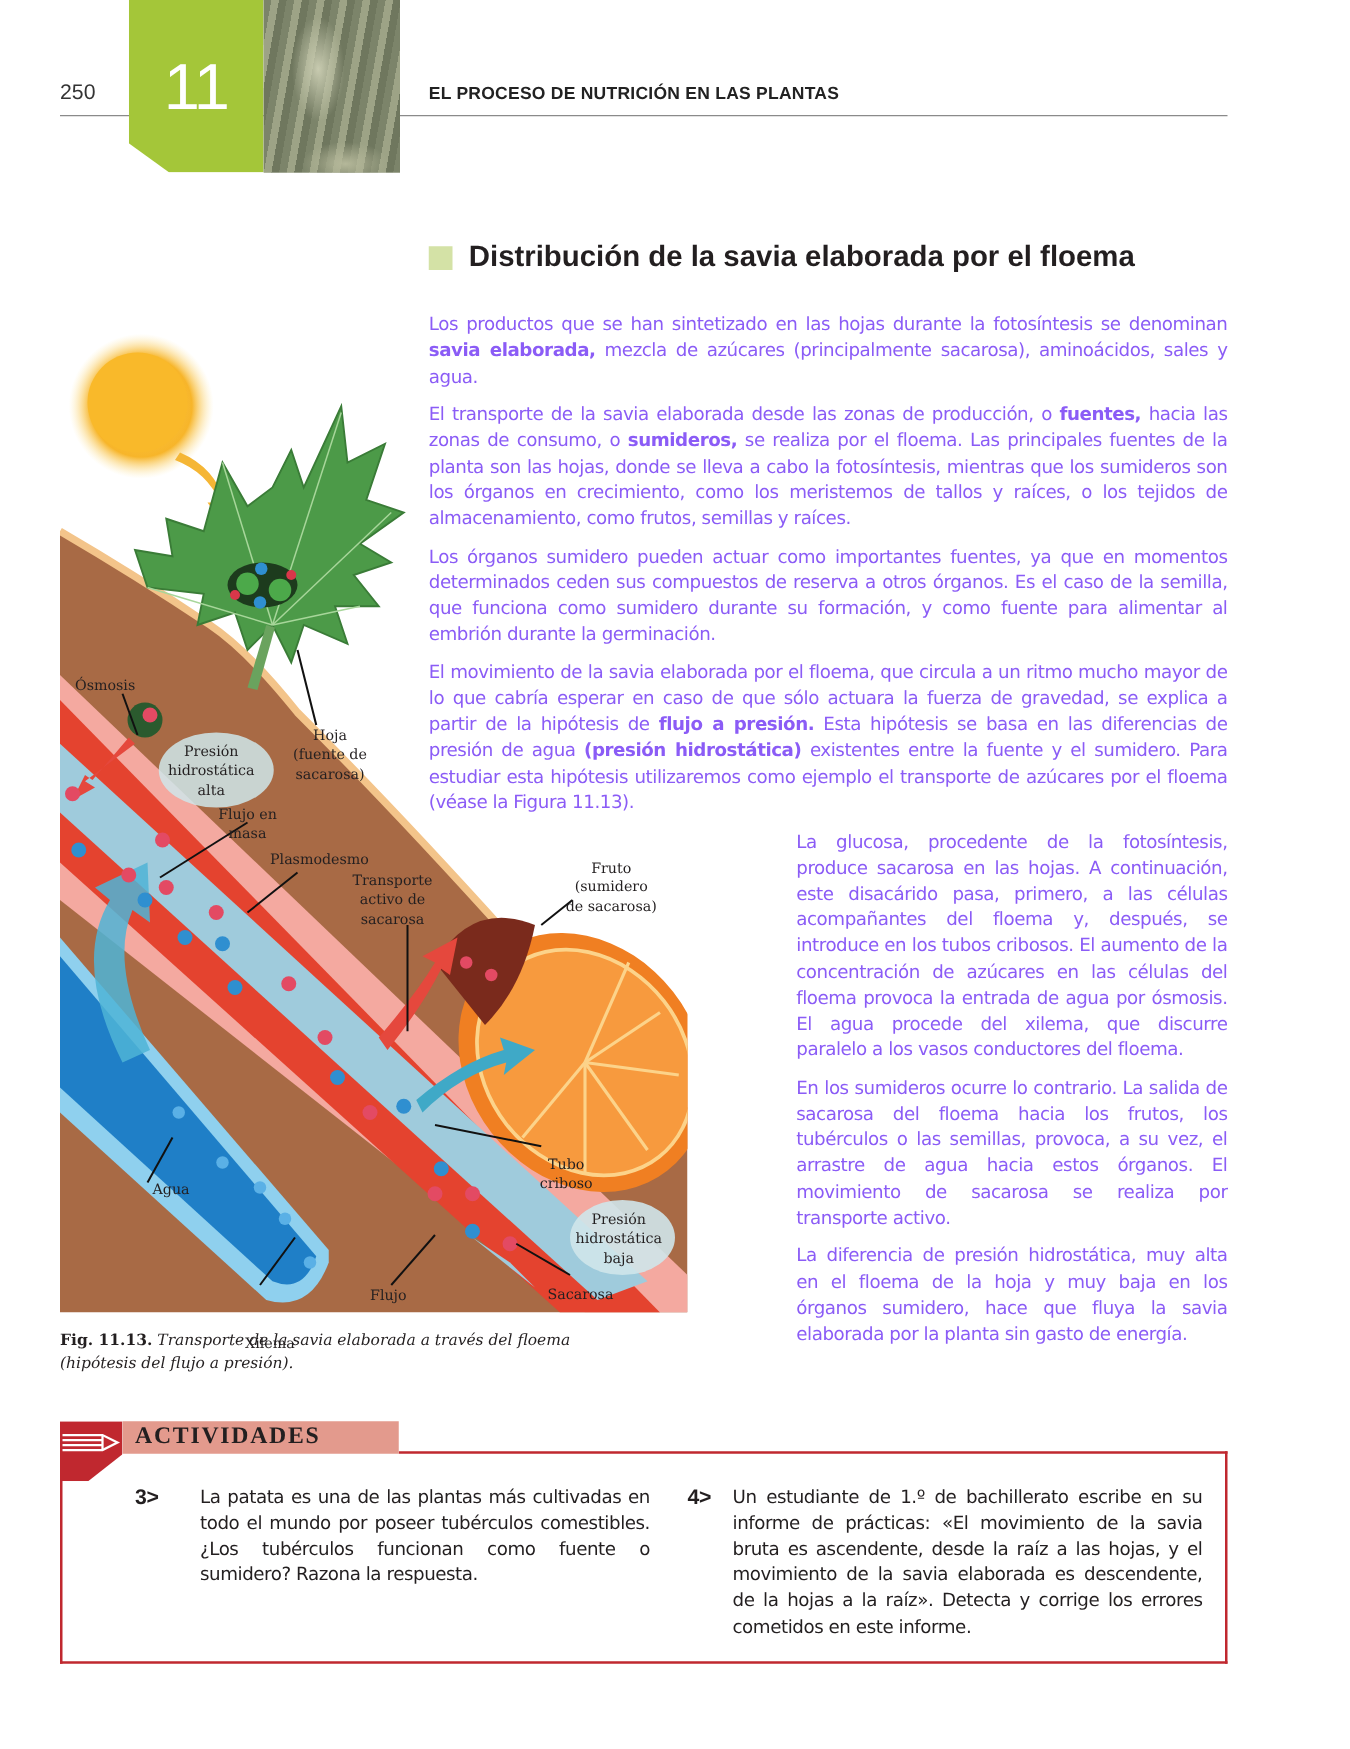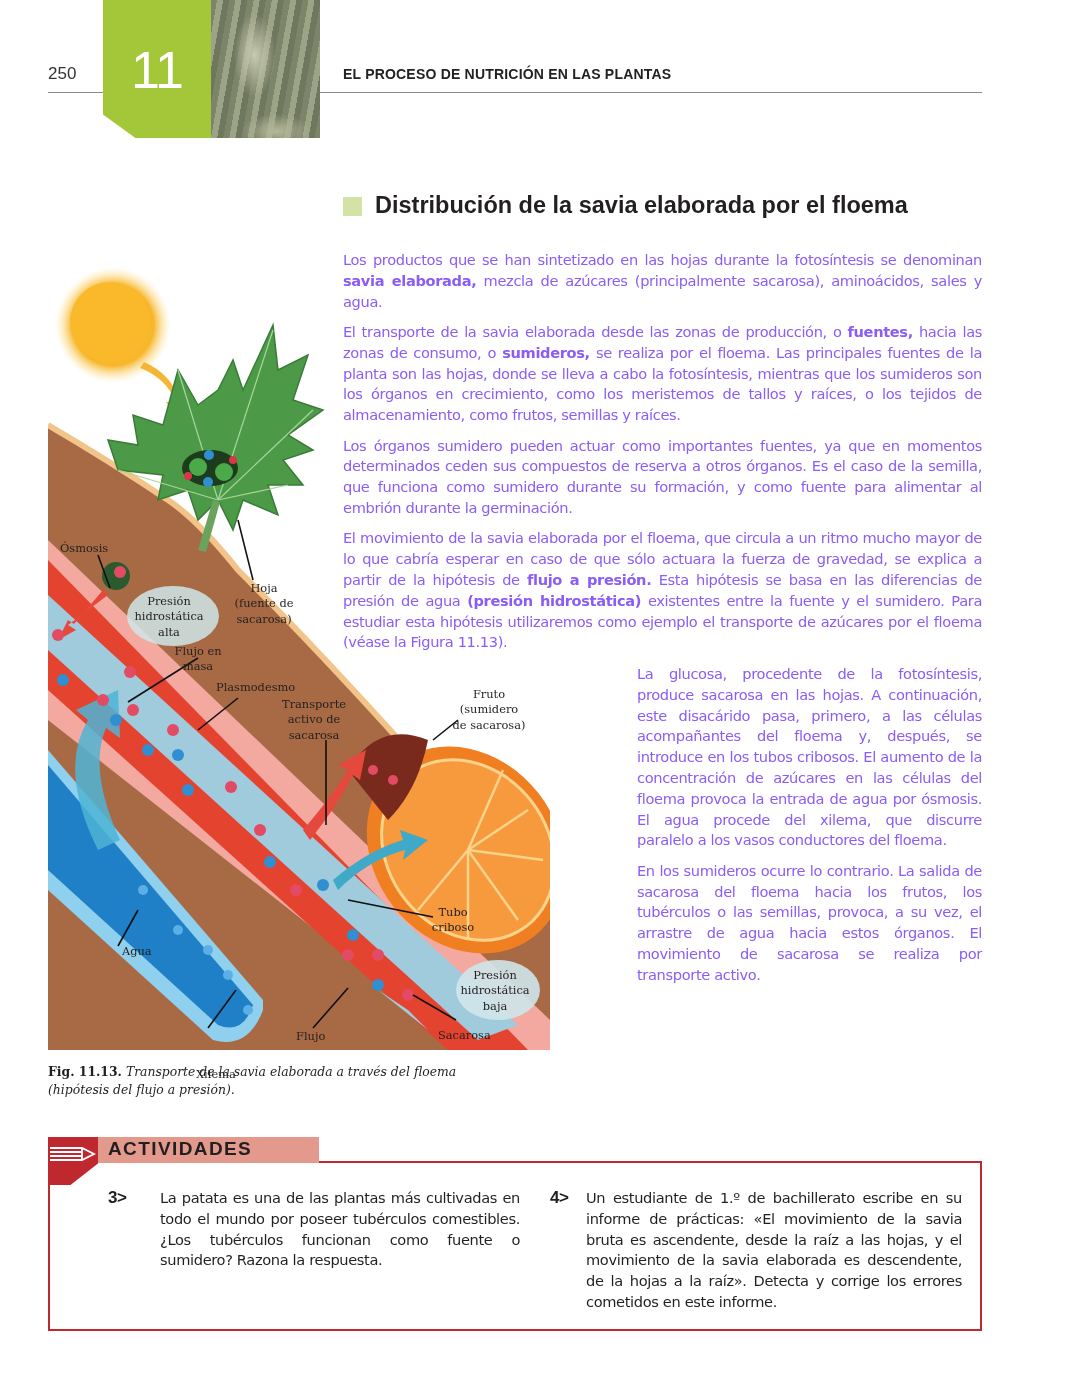--- a/index.html
+++ b/index.html
@@ -42,21 +42,21 @@
     color: #231f20; text-align: center; white-space: nowrap; }
   .fig-caption { position: absolute; left: 48px; top: 1063px; width: 470px; font-family: "DejaVu Serif", serif;
     font-size: 12.4px; line-height: 18px; color: #231f20; }
   .fig-caption b { font-weight: bold; font-style: normal; }
   .fig-caption i { font-style: italic; }
 
   
   .act-box { position: absolute; left: 48px; top: 1161px; width: 934px; height: 170px; border: 2px solid #c0282f; border-top: none; }
   .act-topline { position: absolute; left: 319px; top: 1161px; width: 663px; height: 2px; background: #c0282f; }
   .act-header-bg { position: absolute; left: 98px; top: 1137px; width: 221px; height: 26px; background: #e39a8d; }
-  .act-title { position: absolute; left: 108px; top: 1138px; font-family: Liberation Sans, sans-serif; font-weight: bold;
+  .act-title { position: absolute; left: 108px; top: 1138px; font-family: Liberation Serif, serif; font-weight: bold;
     font-size: 19px; letter-spacing: 1.4px; color: #231f20; }
   .act-tab { position: absolute; left: 48px; top: 1137px; width: 50px; height: 48px; background: #c0282f;
     clip-path: polygon(0 0, 100% 0, 100% 55%, 45% 100%, 0 100%); }
   .act-item { position: absolute; font-family: "DejaVu Sans", sans-serif; font-size: 14.6px; line-height: 20.8px; color: #231f20; letter-spacing: -0.35px; }
   .act-num { position: absolute; font-family: "Liberation Sans", sans-serif; font-weight: bold; font-size: 17px; color: #231f20; }
   .act-text { text-align: justify; }
 </style>
 </head>
 <body>
 
@@ -74,20 +74,21 @@
 <div class="body-text col-wide">
   <p><span>Los productos que se han sintetizado en las hojas durante la fotosíntesis se denominan </span><b>savia elaborada,</b><span> mezcla de azúcares (principalmente sacarosa), aminoácidos, sales y agua.</span></p>
   <p><span>El transporte de la savia elaborada desde las zonas de producción, o </span><b>fuentes,</b><span> hacia las zonas de consumo, o </span><b>sumideros,</b><span> se realiza por el floema. Las principales fuentes de la planta son las hojas, donde se lleva a cabo la fotosíntesis, mientras que los sumideros son los órganos en crecimiento, como los meristemos de tallos y raíces, o los tejidos de almacenamiento, como frutos, semillas y raíces.</span></p>
   <p>Los órganos sumidero pueden actuar como importantes fuentes, ya que en momentos determinados ceden sus compuestos de reserva a otros órganos. Es el caso de la semilla, que funciona como sumidero durante su formación, y como fuente para alimentar al embrión durante la germinación.</p>
   <p><span>El movimiento de la savia elaborada por el floema, que circula a un ritmo mucho mayor de lo que cabría esperar en caso de que sólo actuara la fuerza de gravedad, se explica a partir de la hipótesis de </span><b>flujo a presión.</b><span> Esta hipótesis se basa en las diferencias de presión de agua </span><b>(presión hidrostática)</b><span> existentes entre la fuente y el sumidero. Para estudiar esta hipótesis utilizaremos como ejemplo el transporte de azúcares por el floema (véase la Figura 11.13).</span></p>
 </div>
 
 <div class="body-text col-narrow">
   <p>La glucosa, procedente de la fotosíntesis, produce sacarosa en las hojas. A continuación, este disacárido pasa, primero, a las células acompañantes del floema y, después, se introduce en los tubos cribosos. El aumento de la concentración de azúcares en las células del floema provoca la entrada de agua por ósmosis. El agua procede del xilema, que discurre paralelo a los vasos conductores del floema.</p>
   <p>En los sumideros ocurre lo contrario. La salida de sacarosa del floema hacia los frutos, los tubérculos o las semillas, provoca, a su vez, el arrastre de agua hacia estos órganos. El movimiento de sacarosa se realiza por transporte activo.</p>
+  <p>La diferencia de presión hidrostática, muy alta en el floema de la hoja y muy baja en los órganos sumidero, hace que fluya la savia elaborada por la planta sin gasto de energía.</p>
 </div>
 
 <div class="figure">
   <svg width="505" height="802" viewBox="0 0 505 802">
     <defs>
       <radialGradient id="sunG" cx="50%" cy="50%" r="50%">
         <stop offset="0%" stop-color="#ffd24a"></stop>
         <stop offset="70%" stop-color="#f7b52a"></stop>
         <stop offset="100%" stop-color="#fde9a8" stop-opacity="0"></stop>
       </radialGradient>
@@ -225,21 +226,21 @@
   <div class="flabel" style="left:230px; top:447px; width:72px;">
     <div>Transporte</div>
     <div>activo de</div>
     <div>sacarosa</div>
   </div>
   <div class="flabel" style="left:400px; top:437px; width:82px;">
     <div>Fruto</div>
     <div>(sumidero</div>
     <div>de sacarosa)</div>
   </div>
-  <div class="flabel" style="left:380px; top:655px; width:50px;">
+  <div class="flabel" style="left:380px; top:674px; width:50px;">
     <div>Tubo</div>
     <div>criboso</div>
   </div>
   <div class="flabel" style="left:74px; top:694px;">Agua</div>
   <div class="flabel" style="left:407px; top:718px; width:80px;">
     <div>Presión</div>
     <div>hidrostática</div>
     <div>baja</div>
   </div>
   <div class="flabel" style="left:148px; top:779px;margin-top:38px;">Xilema</div>

